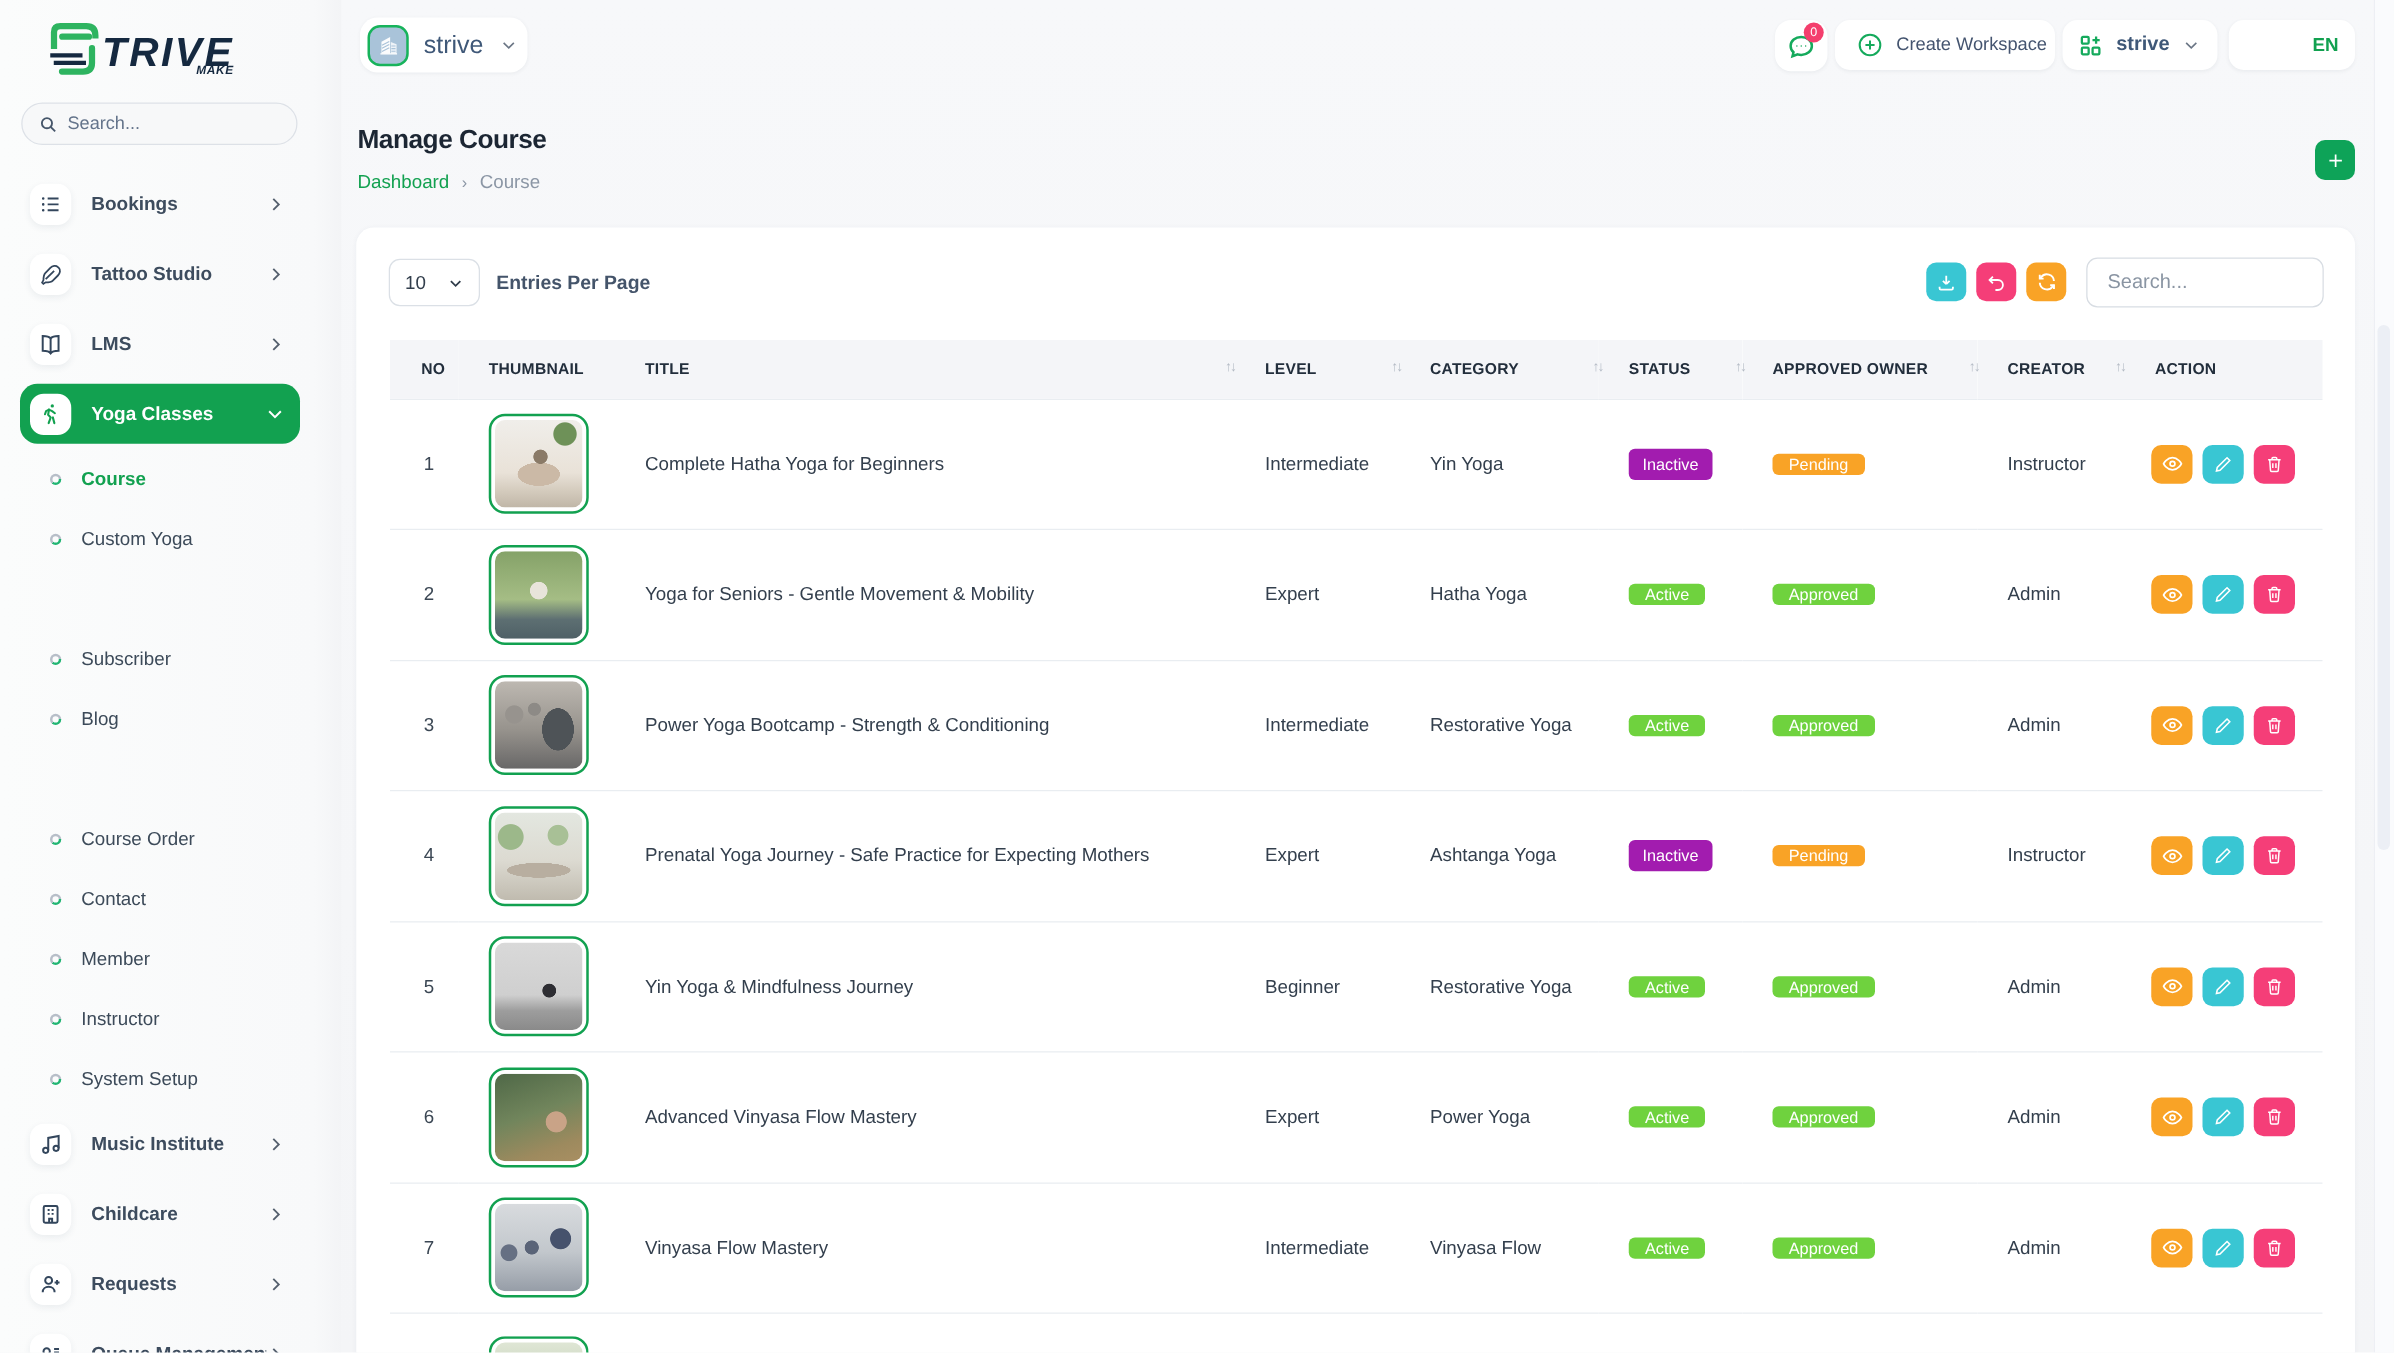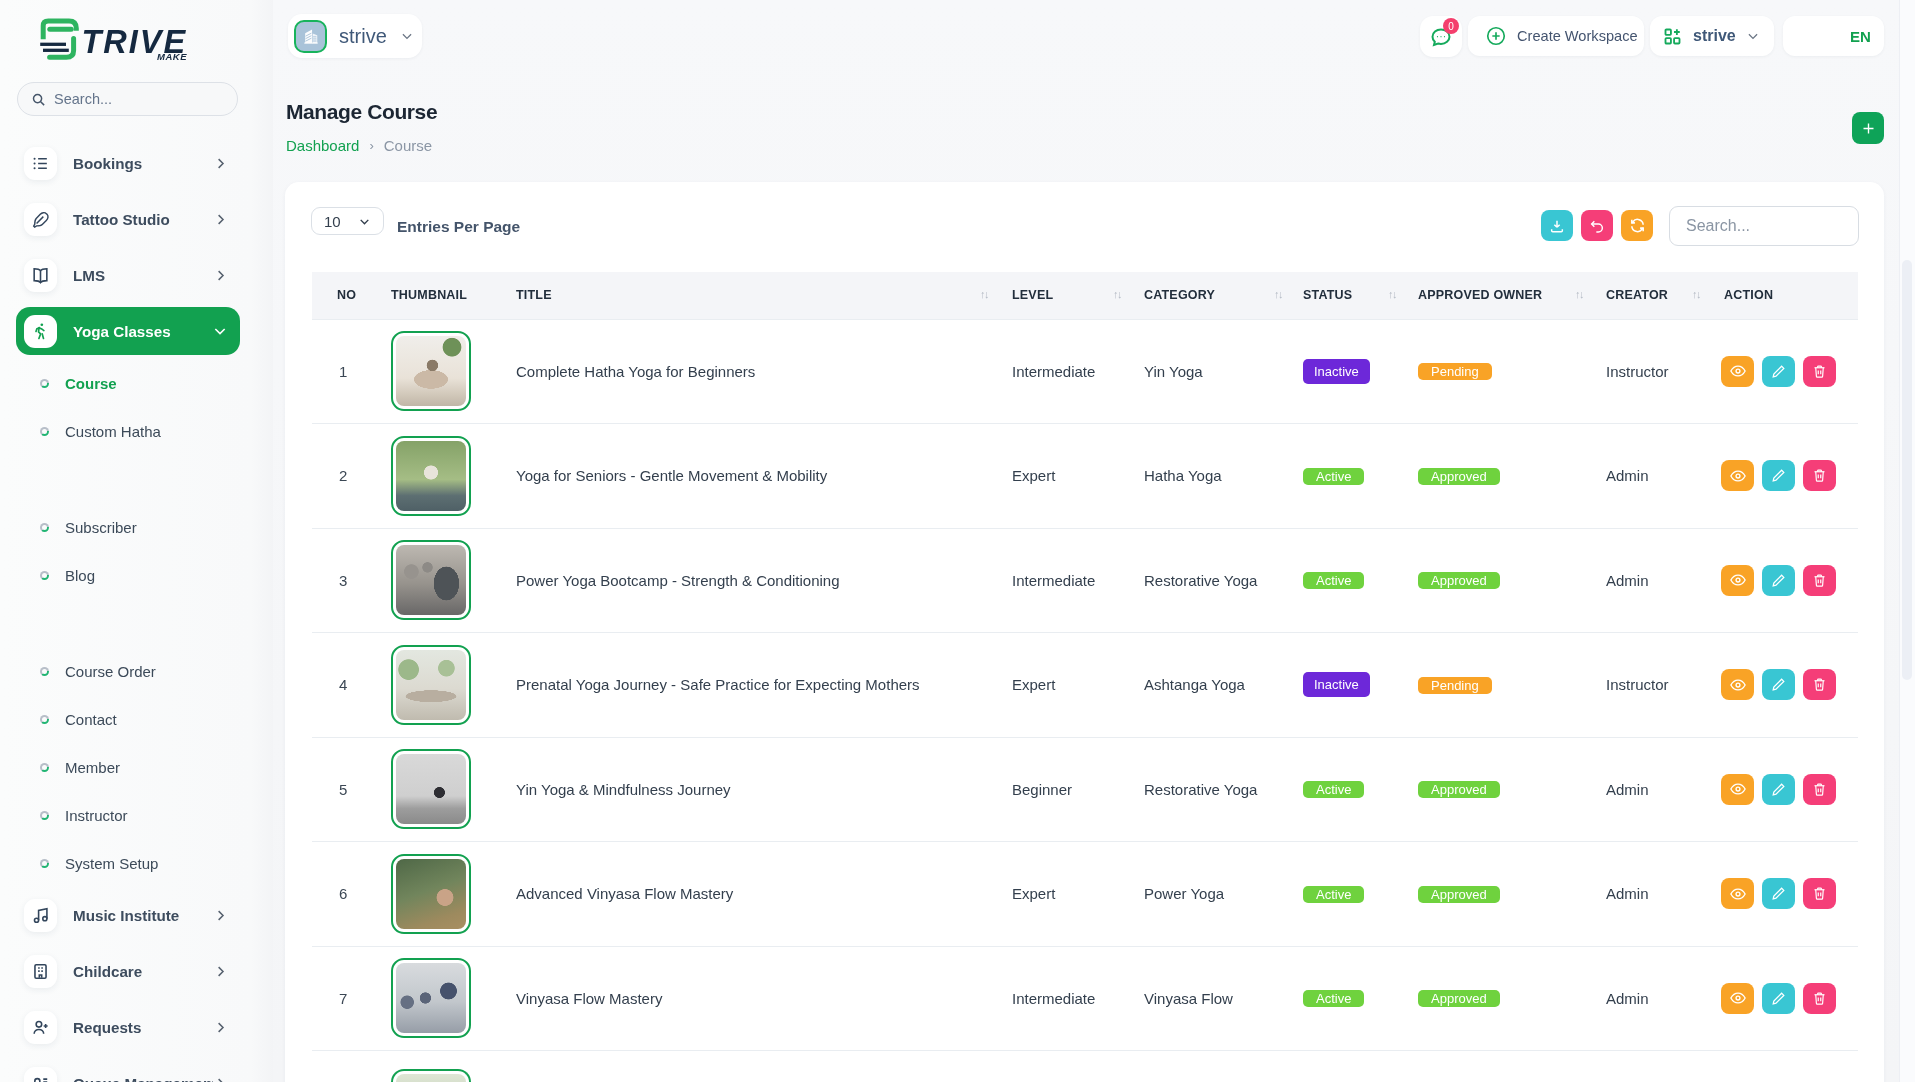--- a/index.html
+++ b/index.html
@@ -49,40 +49,40 @@
 
 #pgtitle { position:absolute; left:286px; top:100px; font-size:21px; font-weight:700; color:#1c2633; letter-spacing:-0.4px; }
 #crumbs { position:absolute; left:286px; top:137px; font-size:15px; display:flex; align-items:center; }
 #crumbs .db { color:#12a150; }
 #crumbs .sep { color:#8b96a5; margin:0 10px; font-size:13px; }
 #crumbs .cur { color:#8b96a5; }
 #addbtn { position:absolute; left:1852px; top:112px; width:32px; height:32px; border-radius:8px; background:#0ea358; color:#fff; display:flex; align-items:center; justify-content:center; }
 
 
 #card { position:absolute; left:285px; top:182px; width:1599px; height:920px; background:#fff; border-radius:14px; box-shadow:0 1px 4px rgba(40,60,90,.05); }
-#entries-box { position:absolute; left:26px; top:25px; width:73px; height:28px; border:1px solid #dbe0e6; border-radius:9px; display:flex; align-items:center; justify-content:space-between; padding:12px 12px; font-size:15px; color:#333f4d; }
+#entries-box { position:absolute; left:26px; top:25px; width:73px; height:38px; border:1px solid #dbe0e6; border-radius:9px; display:flex; align-items:center; justify-content:space-between; padding:12px 12px; font-size:15px; color:#333f4d; }
 #entries-label { position:absolute; left:112px; top:36px; font-size:15.5px; color:#44546a;font-weight:bold; }
 .toolbtn { position:absolute; top:28px; width:32px; height:31px; border-radius:8px; display:flex; align-items:center; justify-content:center; color:#fff; }
 #tb1 { left:1256px; background:#39c6d3; }
 #tb2 { left:1296px; background:#f53e78; }
 #tb3 { left:1336px; background:#f9a326; }
 #tsearch { position:absolute; left:1384px; top:24px; width:190px; height:40px; border:1px solid #d8dde3; border-radius:9px; display:flex; align-items:center; padding-left:16px; color:#8a95a3; font-size:16px; background:#fff; }
 
 
 table { position:absolute; left:27px; top:90px; width:1546px; border-collapse:collapse; table-layout:fixed; }
 th { background:#f4f5f8; height:47px; text-align:left; font-size:12.5px; font-weight:700; color:#222e3c; letter-spacing:.2px; padding:0 0 0 24px; position:relative; }
 th.c-no { padding-left:25px; }
 td { height:104.5px; border-top:1px solid #e9edf1; padding:0 0 0 24px; font-size:15px; color:#333f4d; vertical-align:middle; }
 td.c-no { padding-left:27px; color:#3b4754; }
 tr.partial td { border-top:1px solid #e9edf1; height:34px; vertical-align:top; padding-top:18px; }
 .sortabs { position:absolute; top:106px; font-size:11px; color:#b3bac4; letter-spacing:-1.5px; z-index:2; }
 .thumb { width:80px; height:80px; border:2px solid #12a150; border-radius:13px; padding:3px; background:#fff; }
 .thumb .ph { width:100%; height:100%; border-radius:8px; }
 .badge { display:inline-block; border-radius:5px; padding:2px 13px; font-size:13px; font-weight:500; color:#fff; line-height:1; }
-.bg-pink { background:#6d28d9; padding:6px 11px; }
+.bg-pink { background:#a21caf; padding:6px 11px; }
 .bg-green { background:#6fd23e; }
 .bg-orange { background:#f9a326; }
 .act { display:flex; gap:8px; }
 .abtn { width:33px; height:31px; border-radius:8px; display:flex; align-items:center; justify-content:center; color:#fff; }
 .a-eye { background:#f9a326; }
 .a-pen { background:#39c6d3; }
 .a-del { background:#f53e78; }
 
 
 .ph1 { background:radial-gradient(circle at 80% 16%, #6e9158 0 11%, transparent 12%), radial-gradient(circle at 52% 42%, #8a7a67 0 10%, transparent 11%), radial-gradient(ellipse 40% 22% at 50% 62%, #cbb9a6 0 60%, transparent 61%), linear-gradient(180deg,#f0eeea 0%,#e9e2d8 60%,#d3cabc 82%,#c0b6a7 100%); }
@@ -179,21 +179,21 @@
           <path d="M5 9l7 7 7-7"></path>
         </svg>
       </div>
     </div>
   <div class="sub active" style="top:359px">
       <div class="bullet"></div>
       <div class="sublabel">Course</div>
     </div>
   <div class="sub" style="top:407px">
       <div class="bullet"></div>
-      <div class="sublabel">Custom Hatha</div>
+      <div class="sublabel">Custom Yoga</div>
     </div>
   <div class="sub" style="top:503px">
       <div class="bullet"></div>
       <div class="sublabel">Subscriber</div>
     </div>
   <div class="sub" style="top:551px">
       <div class="bullet"></div>
       <div class="sublabel">Blog</div>
     </div>
   <div class="sub" style="top:647px">

